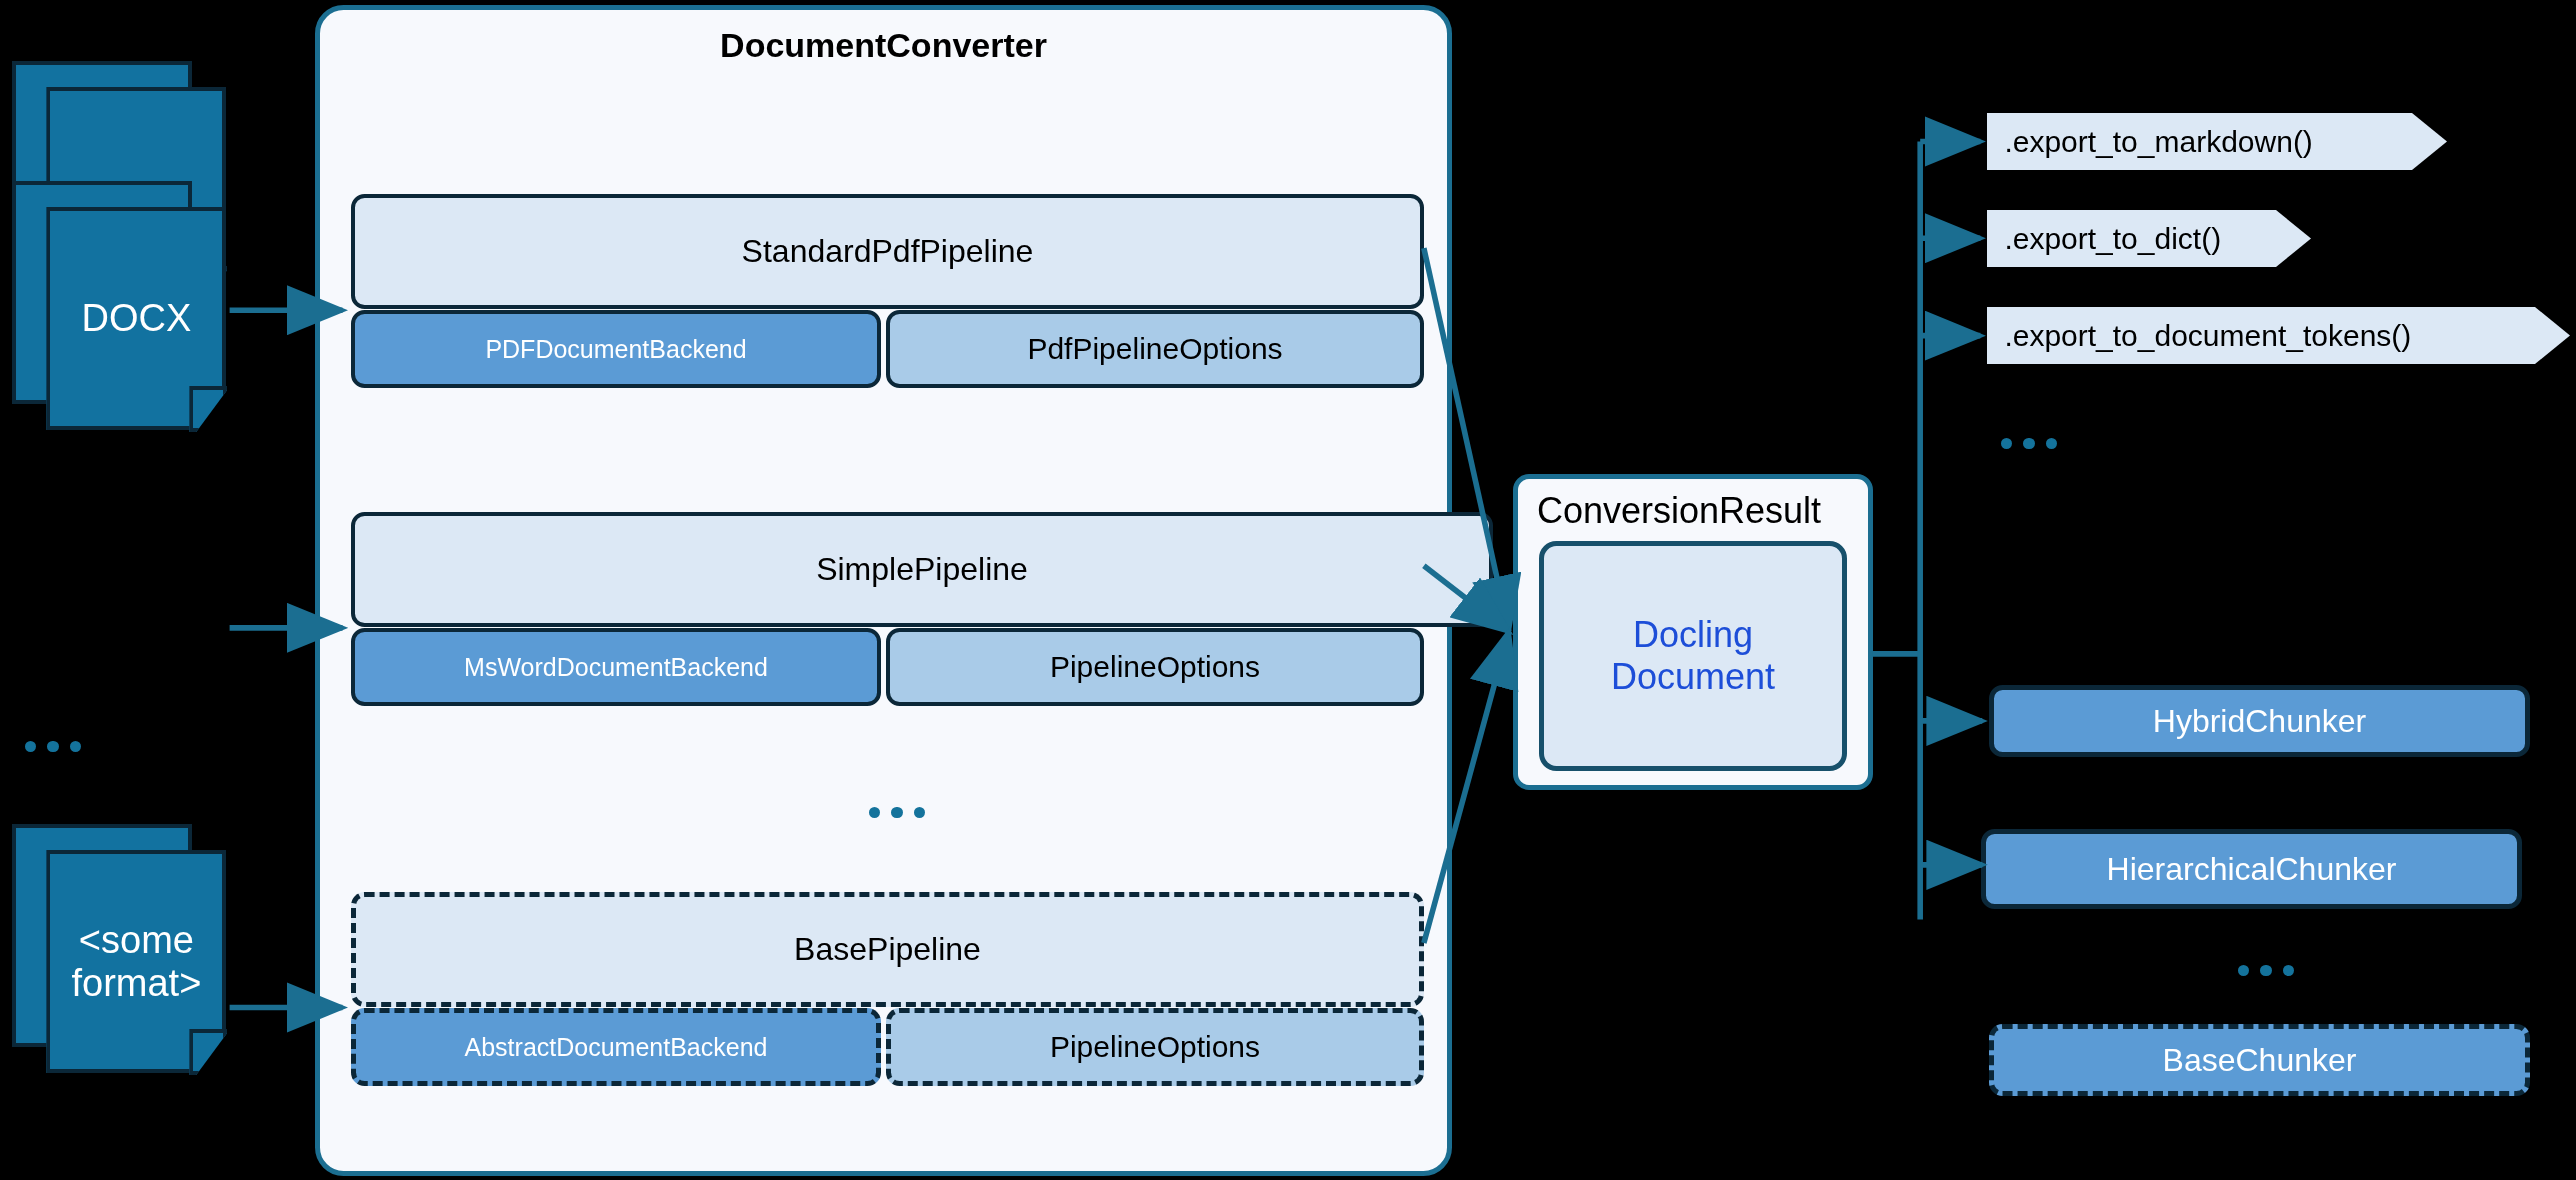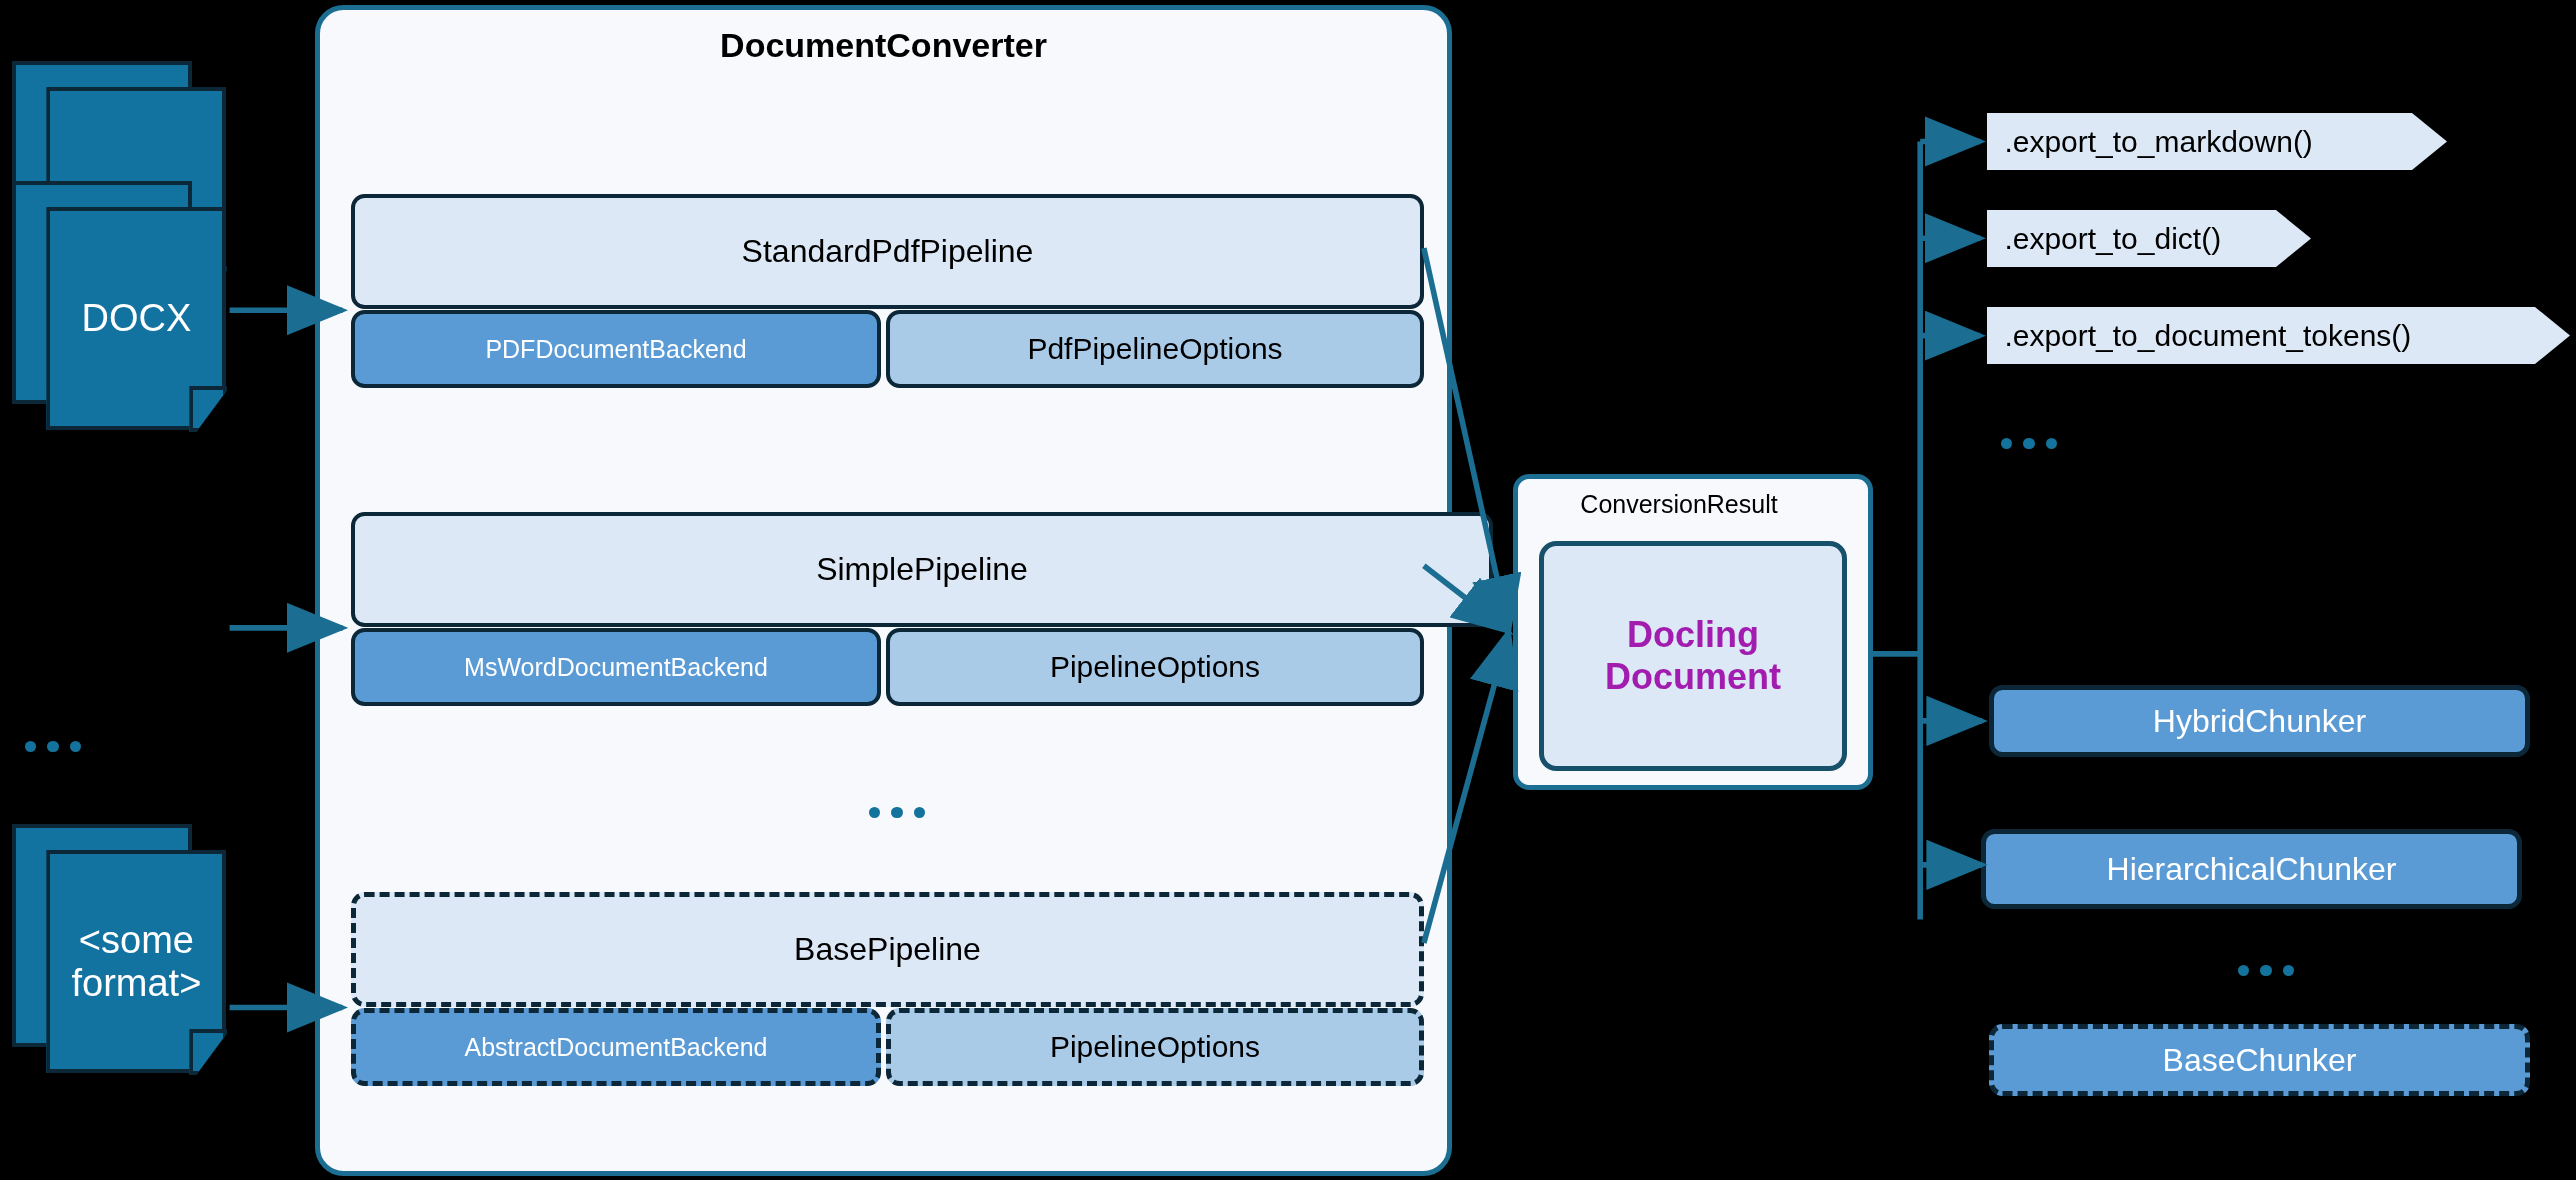--- a/index.html
+++ b/index.html
@@ -40,26 +40,26 @@
              box-sizing:border-box;border-radius:13.6px;
              display:flex;align-items:center;justify-content:center;
              font-size:30px;color:#000;}
   .dashed{border-style:dashed !important;border-width:5.6px !important;}
 
   
   #conv-result{left:1513px;top:474px;width:360px;height:316px;
                background:#f7f9fd;border:5.6px solid #1b6e91;border-radius:16px;
                box-sizing:border-box;}
   #conv-result-label{left:1513px;top:490px;width:332px;text-align:center;
-                     font-size:25px;color:#000;}
+                     font-size:36px;color:#000;}
   #docling-doc{left:1539px;top:541px;width:308px;height:230px;
                background:#dce8f5;border:5px solid #17506b;border-radius:17.4px;
                box-sizing:border-box;display:flex;align-items:center;
                justify-content:center;text-align:center;
-               font-size:36px;font-weight:bold;color:#a21caf;line-height:1.16;}
+               font-size:36px;font-weight:normal;color:#1d4ed8;line-height:1.16;}
 
   
   .export-banner{position:absolute;background:#dce8f5;height:57px;
                  display:flex;align-items:center;
                  font-size:30px;color:#000;padding-left:17.4px;box-sizing:border-box;text-align:center;}
 
   
   .chunker{position:absolute;background:#5b9bd5;border:5px solid #0b2738;
            box-sizing:border-box;border-radius:13.6px;
            display:flex;align-items:center;justify-content:center;

